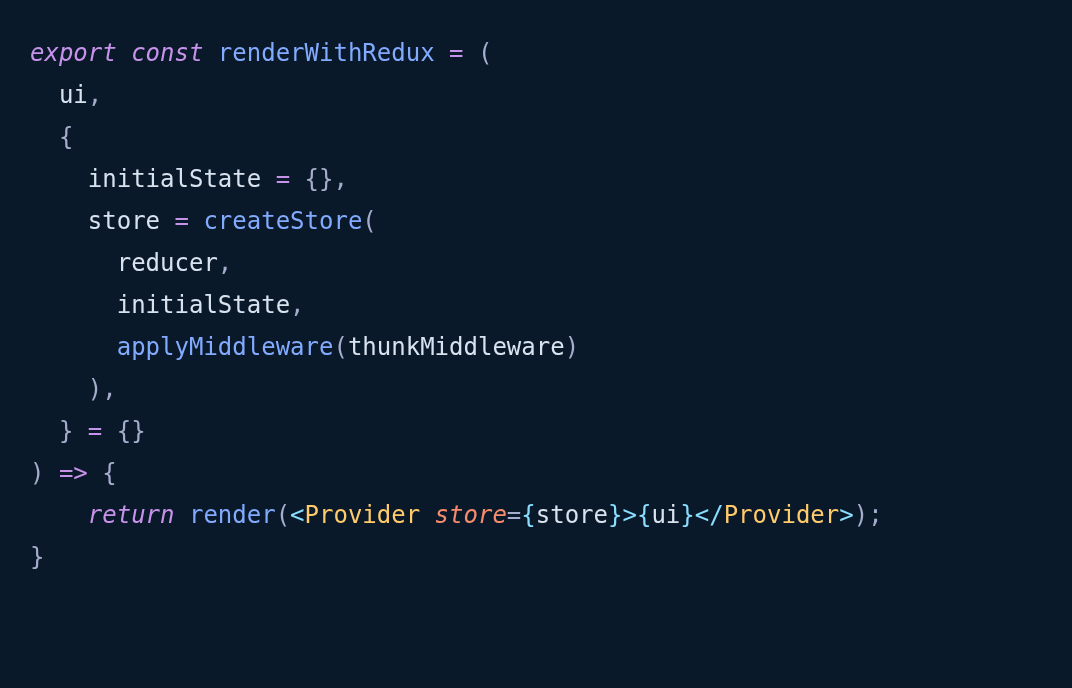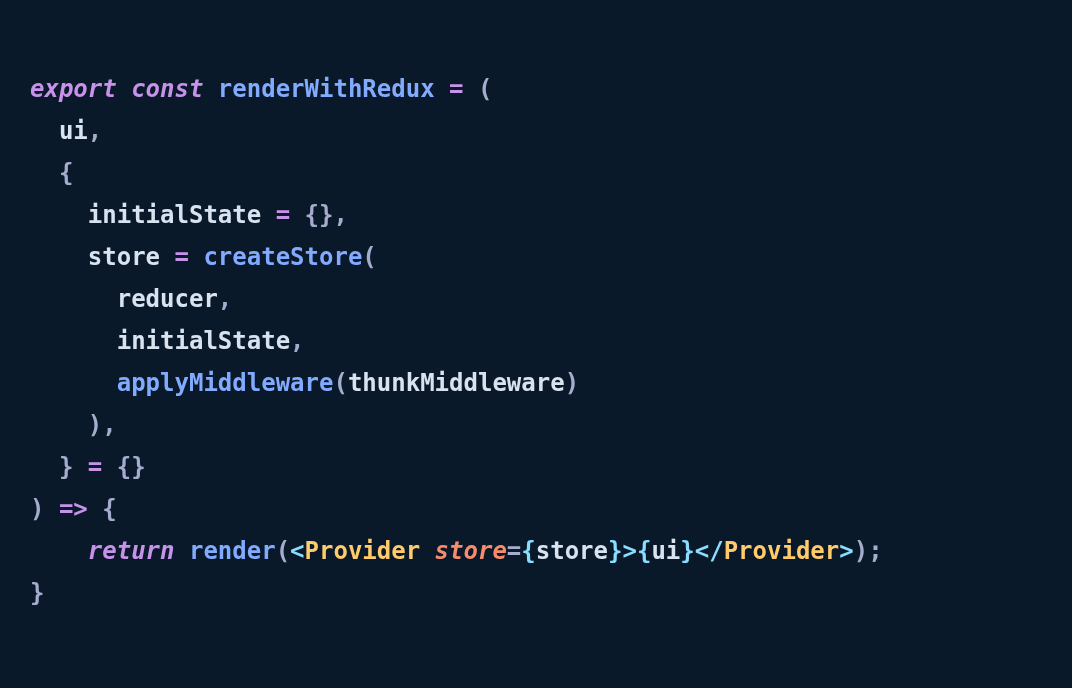--- a/index.html
+++ b/index.html
@@ -13,24 +13,23 @@
       height: 688px;
       background: #0a1929;
       font-family: 'SF Mono', 'Monaco', 'Menlo', 'Consolas', 'Courier New', monospace;
       font-size: 24px;
       line-height: 1.75;
       border-radius: 18px;
       overflow: hidden;
     }
 
     .code-block {
-      padding: 68px 30px 30px 30px;
+      padding: 32px 30px 30px 30px;
       white-space: pre;
       color: #c9d1d9;
-      font-weight: bold;
     }
 
     .keyword {
       color: #c792ea;
       font-style: italic;
     }
 
     .function-name {
       color: #82aaff;
     }

